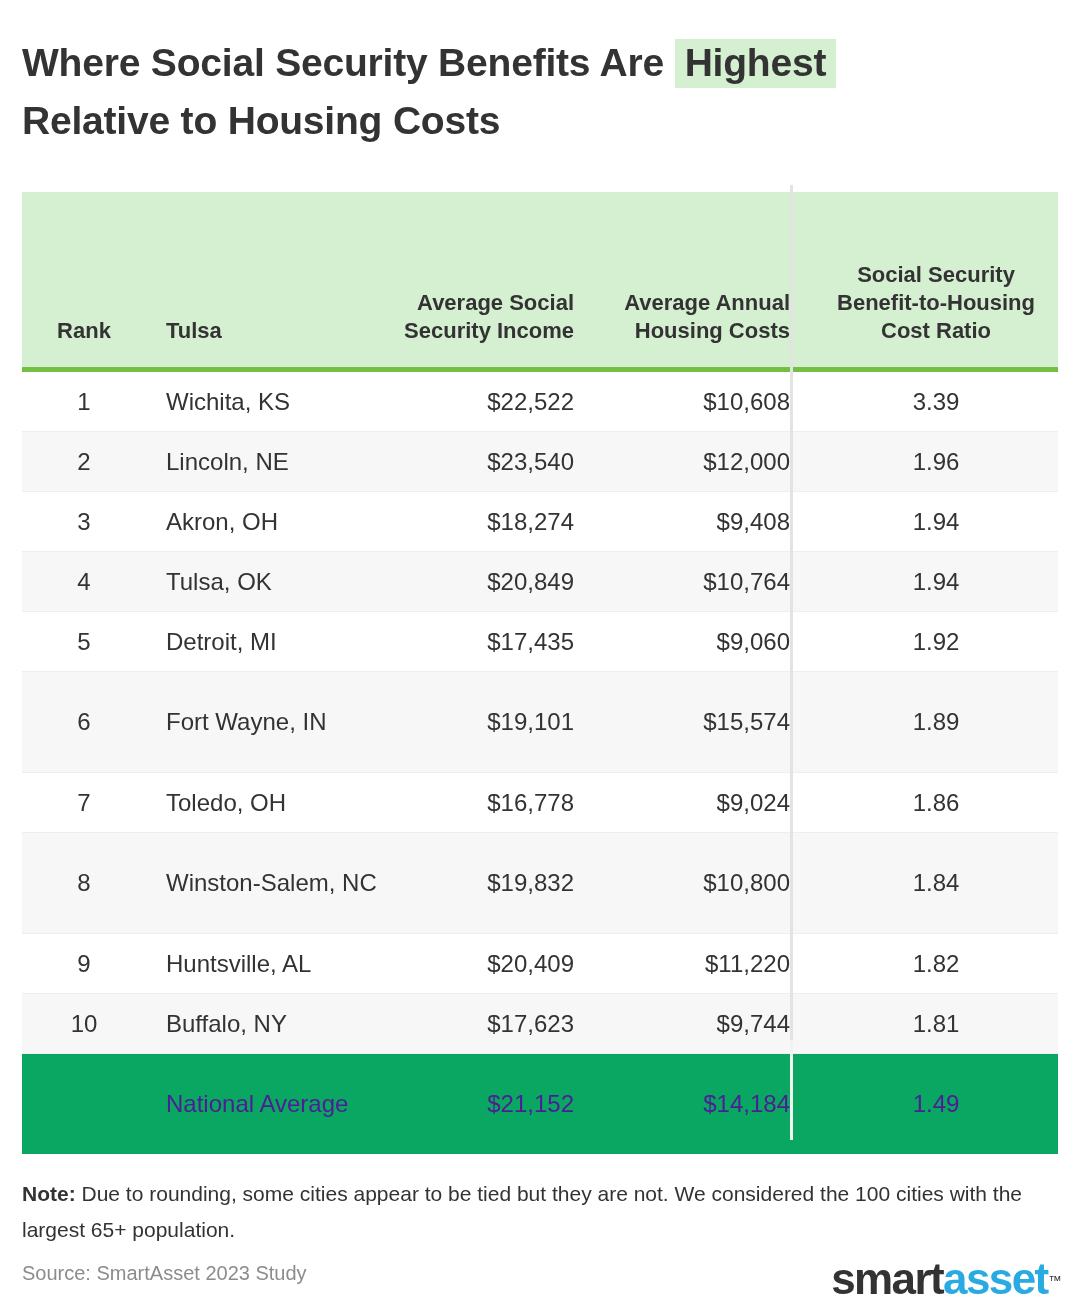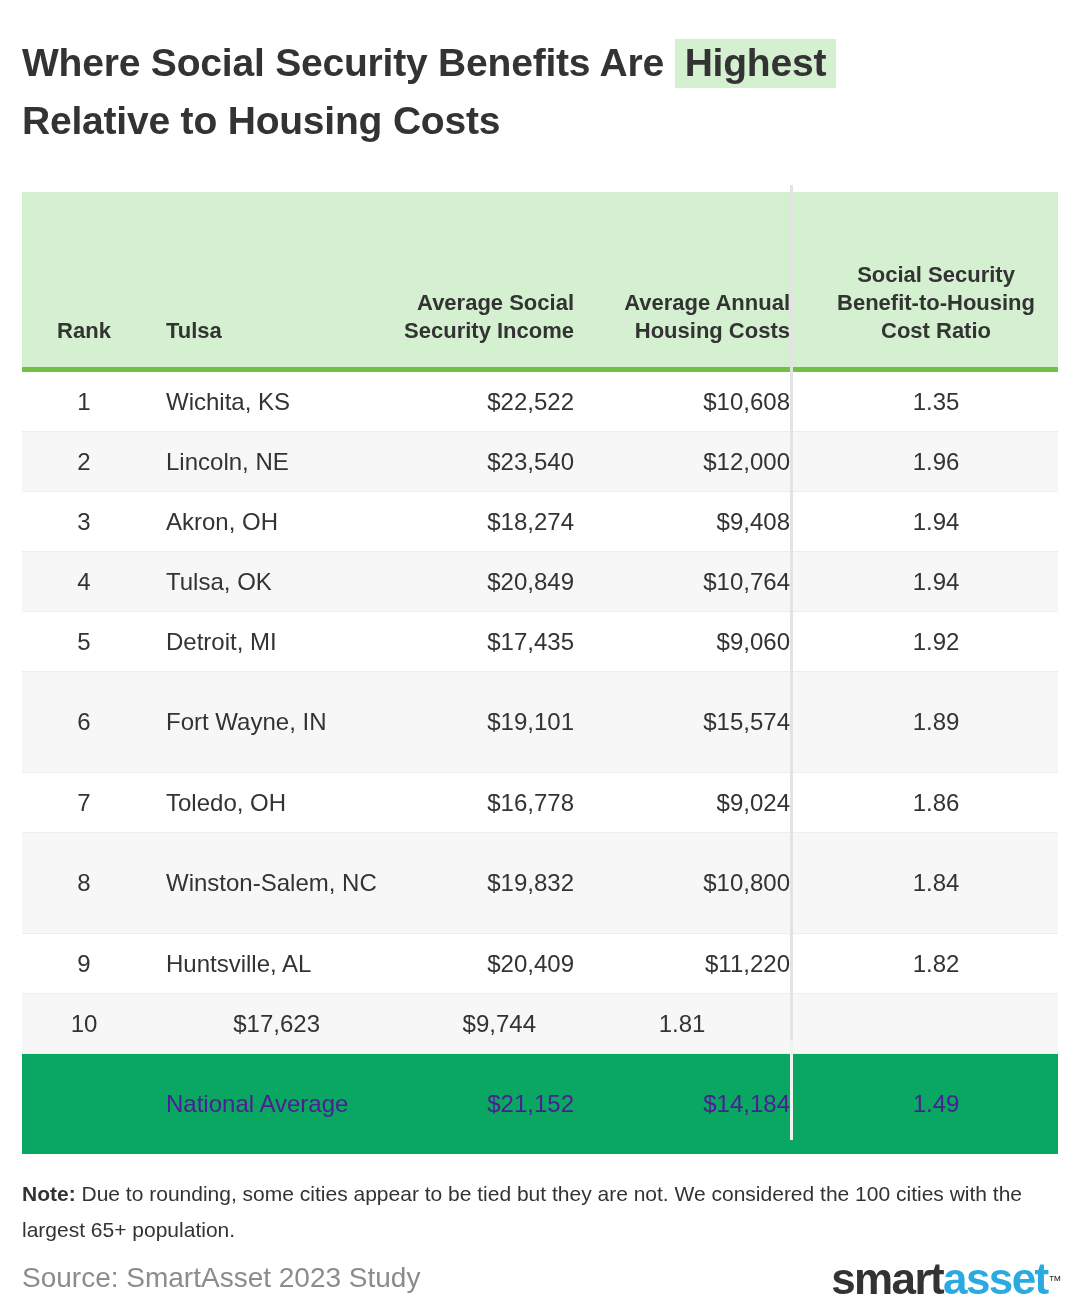--- a/index.html
+++ b/index.html
@@ -131,21 +131,21 @@
     font-size: 21px;
     line-height: 36px;
     color: #333333;
   }
   .note b { font-weight: bold; }
 
   .source {
     position: absolute;
     left: 22px;
     top: 1262px;
-    font-size: 28px;
+    font-size: 20px;
     color: #8c8c8c;
     text-align: center;
   }
 
   .logo {
     position: absolute;
     right: 20px;
     top: 1256px;
     display: flex;
     align-items: center;
@@ -207,21 +207,21 @@
           <div class="c-city">
             <span class="cell">Wichita, KS</span>
           </div>
           <div class="c-ssi">
             <span class="cell">$22,522</span>
           </div>
           <div class="c-hc">
             <span class="cell">$10,608</span>
           </div>
           <div class="c-ratio">
-            <span class="cell">1.35</span>
+            <span class="cell">3.39</span>
           </div>
         </div>
         <div class="row alt">
           <div class="c-rank">
             <span class="cell">2</span>
           </div>
           <div class="c-city">
             <span class="cell">Lincoln, NE</span>
           </div>
           <div class="c-ssi">
@@ -349,20 +349,23 @@
           <div class="c-hc">
             <span class="cell">$11,220</span>
           </div>
           <div class="c-ratio">
             <span class="cell">1.82</span>
           </div>
         </div>
         <div class="row alt">
           <div class="c-rank">
             <span class="cell">10</span>
+          </div>
+          <div class="c-city">
+            <span class="cell">Buffalo, NY</span>
           </div>
           <div class="c-ssi">
             <span class="cell">$17,623</span>
           </div>
           <div class="c-hc">
             <span class="cell">$9,744</span>
           </div>
           <div class="c-ratio">
             <span class="cell">1.81</span>
           </div>

